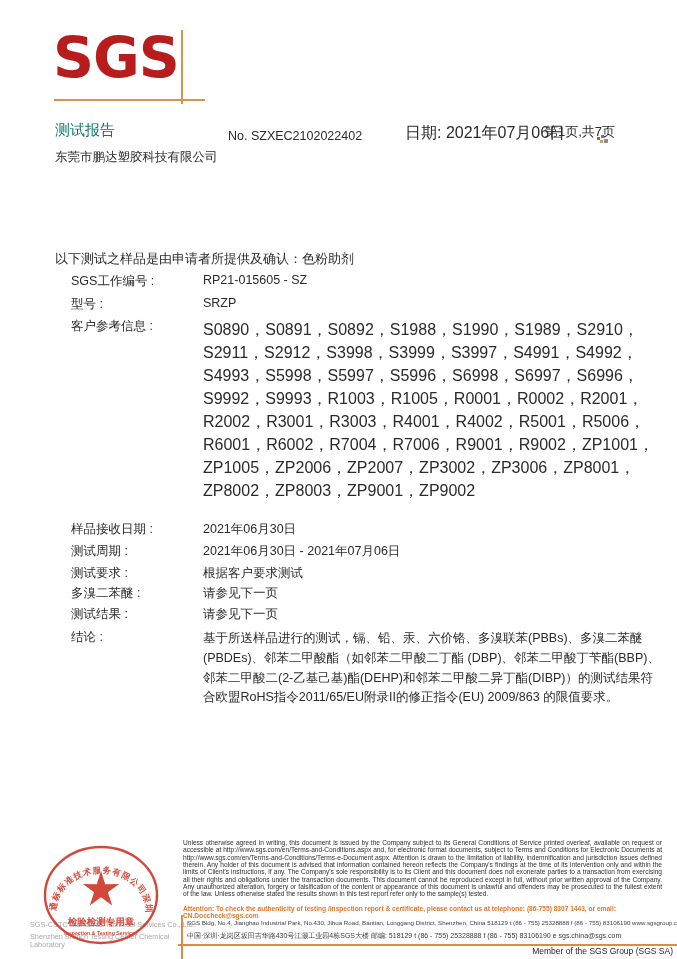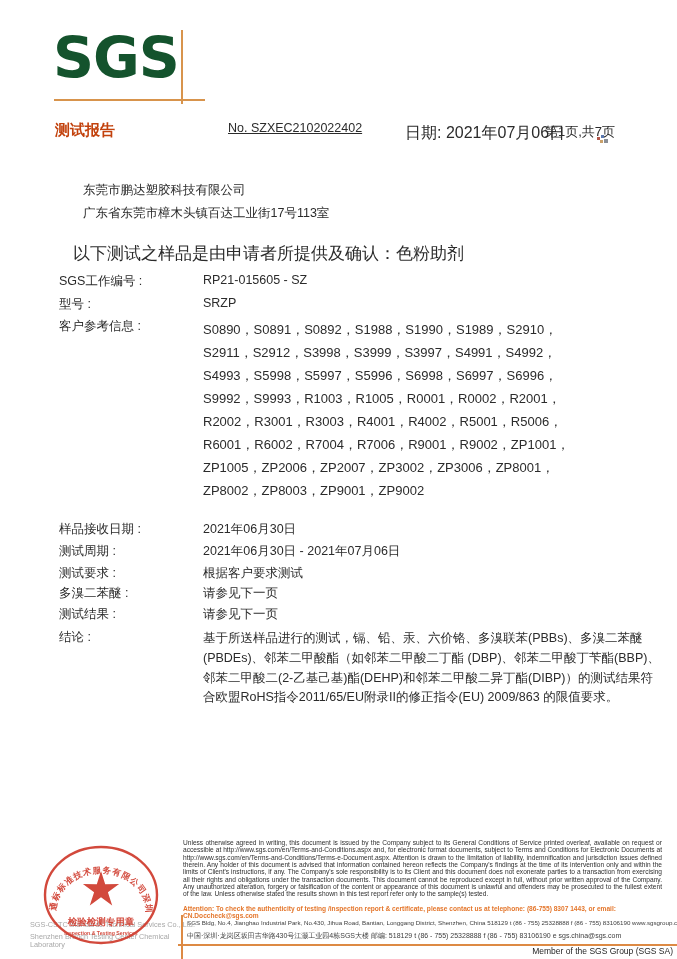--- a/index.html
+++ b/index.html
@@ -3,40 +3,40 @@
 <meta charset="utf-8">
 <style>
   html,body{margin:0;padding:0;background:#e8e8e8;}
   .page{
     position:relative;width:677px;height:959px;margin:0 auto;background:#ffffff;
     font-family:"Liberation Sans","DejaVu Sans",sans-serif;color:#2b2b2b;overflow:hidden;
   }
   
   .logo-text{
     position:absolute;left:53px;top:30px;font-size:57px;line-height:1;
-    font-weight:bold;color:#14532d;letter-spacing:-1px;
+    font-weight:bold;color:#b91c1c;letter-spacing:-1px;
     font-family:"DejaVu Sans","Liberation Sans",sans-serif;
   }
   .logo-hline{position:absolute;left:54px;top:99px;width:151px;height:2px;background:#d8944c;}
   .logo-vline{position:absolute;left:181px;top:30px;width:2px;height:74px;background:#d8944c;}
   .title-row{position:absolute;left:0;top:121px;width:677px;height:20px;}
-  .doc-title{position:absolute;left:55px;top:0;font-size:15px;font-weight:bold;color:#c2410c;}
-  .report-no{position:absolute;left:228px;top:0;font-size:12.5px;text-decoration:underline;}
+  .doc-title{position:absolute;left:55px;top:0;font-size:15px;font-weight:normal;color:#0f766e;}
+  .report-no{position:absolute;left:228px;top:8px;font-size:12.5px;}
   .report-date{position:absolute;left:405px;top:2px;font-size:16px;}
   .page-info{position:absolute;left:545px;top:2px;font-size:13px;}
   .tiny-mark{position:absolute;left:597px;top:135px;}
   
-  .applicant{position:absolute;left:55px;top:179px;font-size:12.5px;line-height:23px;margin-left:28px;}
+  .applicant{position:absolute;left:55px;top:146px;font-size:12.5px;line-height:23px;}
   
-  .note{position:absolute;left:55px;top:242px;font-size:17px;margin-left:18px;}
+  .note{position:absolute;left:55px;top:250px;font-size:13px;}
   .row{position:absolute;left:55px;width:612px;height:18px;font-size:12.5px;}
-  .row .lbl{position:absolute;left:4px;top:0;white-space:nowrap;text-align:center;}
+  .row .lbl{position:absolute;left:16px;top:0;white-space:nowrap;text-align:center;}
   .row .val{position:absolute;left:148px;top:0;white-space:nowrap;}
   .row .val-block{position:absolute;left:148px;top:0;width:462px;white-space:normal;line-height:19.8px;}
-  .ref-lines{position:absolute;left:203px;top:318px;font-size:13px;line-height:23px;}
+  .ref-lines{position:absolute;left:203px;top:318px;font-size:16px;line-height:23px;}
   
   .legal{
     position:absolute;left:183px;top:839px;width:479px;
     font-size:6.6px;line-height:7.35px;color:#2f2f2f;text-align:justify;
   }
   .attention{
     position:absolute;left:183px;top:905px;width:479px;
     font-size:6.6px;line-height:7.4px;color:#e4762b;font-weight:bold;
   }
   .addr-block{position:absolute;left:187px;top:917px;width:475px;color:#3d3d3d;}
@@ -69,21 +69,20 @@
 
   <svg class="tiny-mark" width="12" height="9">
     <rect x="0" y="2" width="3" height="3" fill="#b4574b"></rect>
     <rect x="4" y="0" width="3" height="3" fill="#5b79b0"></rect>
     <rect x="7" y="4" width="4" height="4" fill="#8a8f96"></rect>
     <rect x="3" y="5" width="3" height="3" fill="#c9a06a"></rect>
   </svg>
 
   <div class="applicant">
     <div>东莞市鹏达塑胶科技有限公司</div>
-    <div>广东省东莞市樟木头镇百达工业街17号113室</div>
   </div>
 
   <div class="note">以下测试之样品是由申请者所提供及确认：色粉助剂</div>
 
   <div class="row" style="top:273px">
     <span class="lbl">SGS工作编号 :</span>
     <span class="val">RP21-015605 - SZ</span>
   </div>
   <div class="row" style="top:296px">
     <span class="lbl">型号 :</span>

